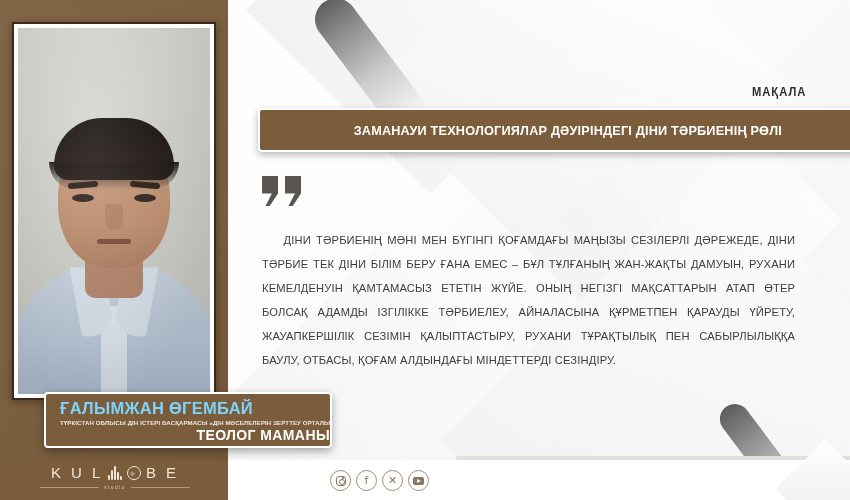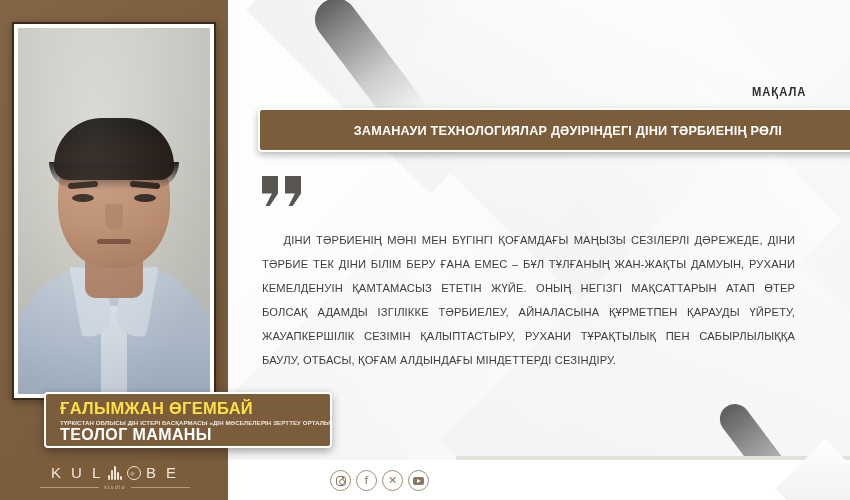--- a/index.html
+++ b/index.html
@@ -245,33 +245,34 @@
     position:absolute; left:44px; top:392px;
     width:288px; height:56px;
     background:#7b5c3b;
     border:2px solid #ffffff;
     border-radius:4px;
     box-shadow:0 3px 8px rgba(0,0,0,.35);
     padding:5px 0 0 14px;
     overflow:hidden;
   }
   .nameplate .sp-name {
-    color:#fde047; font-weight:bold; font-size:16.5px;
+    color:#7dd3fc; font-weight:bold; font-size:16.5px;
     letter-spacing:.3px; line-height:19px;
     white-space:nowrap;
   }
   .nameplate .sp-org {
     color:#f0e8df; font-size:6.1px; font-weight:bold;
     letter-spacing:.1px; line-height:10px;
     white-space:nowrap;
   }
   .nameplate .sp-role {
-    color:#ffffff; font-weight:bold; font-size:16px;
+    color:#ffffff; font-weight:bold; font-size:14px;
     letter-spacing:.4px; line-height:14px;
     white-space:nowrap;
+    text-align:right;
   }
 
   
   .studio-logo {
     position:absolute; left:40px; bottom:6px;
     width:150px; height:30px;
     display:flex; flex-direction:column; align-items:center;margin-top:32px;
   }
   .studio-logo .word {
     display:flex; align-items:center; gap:5px;

